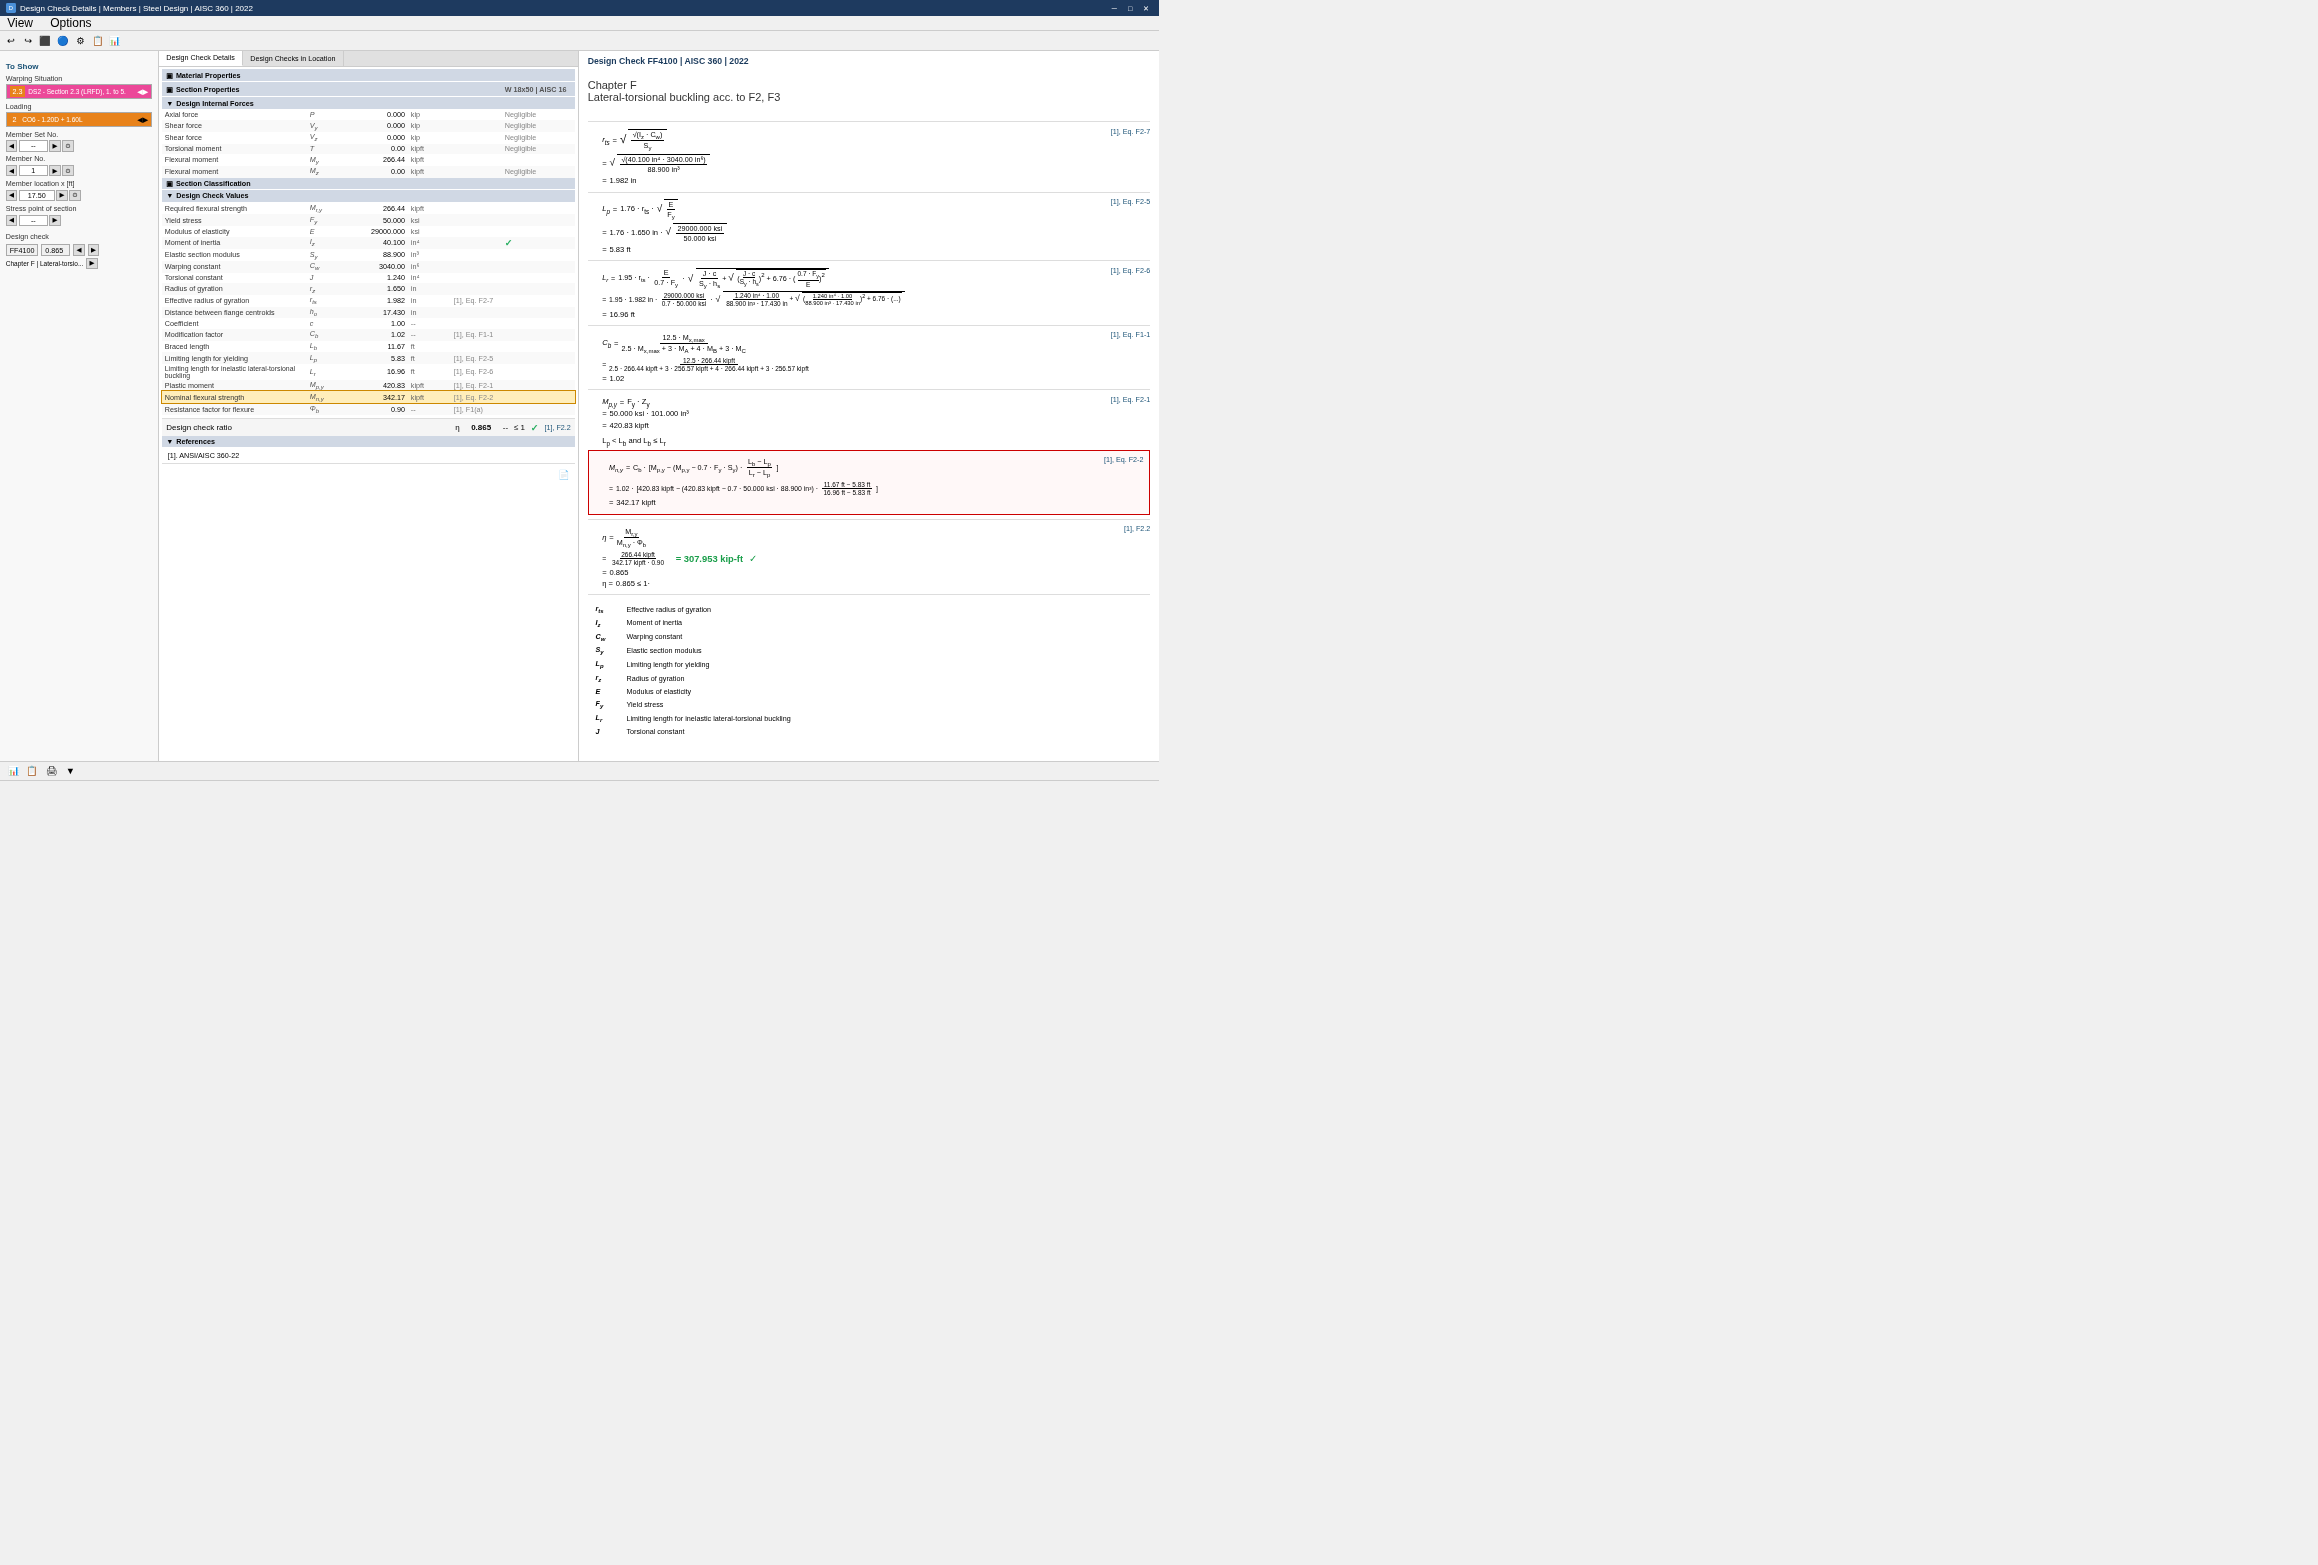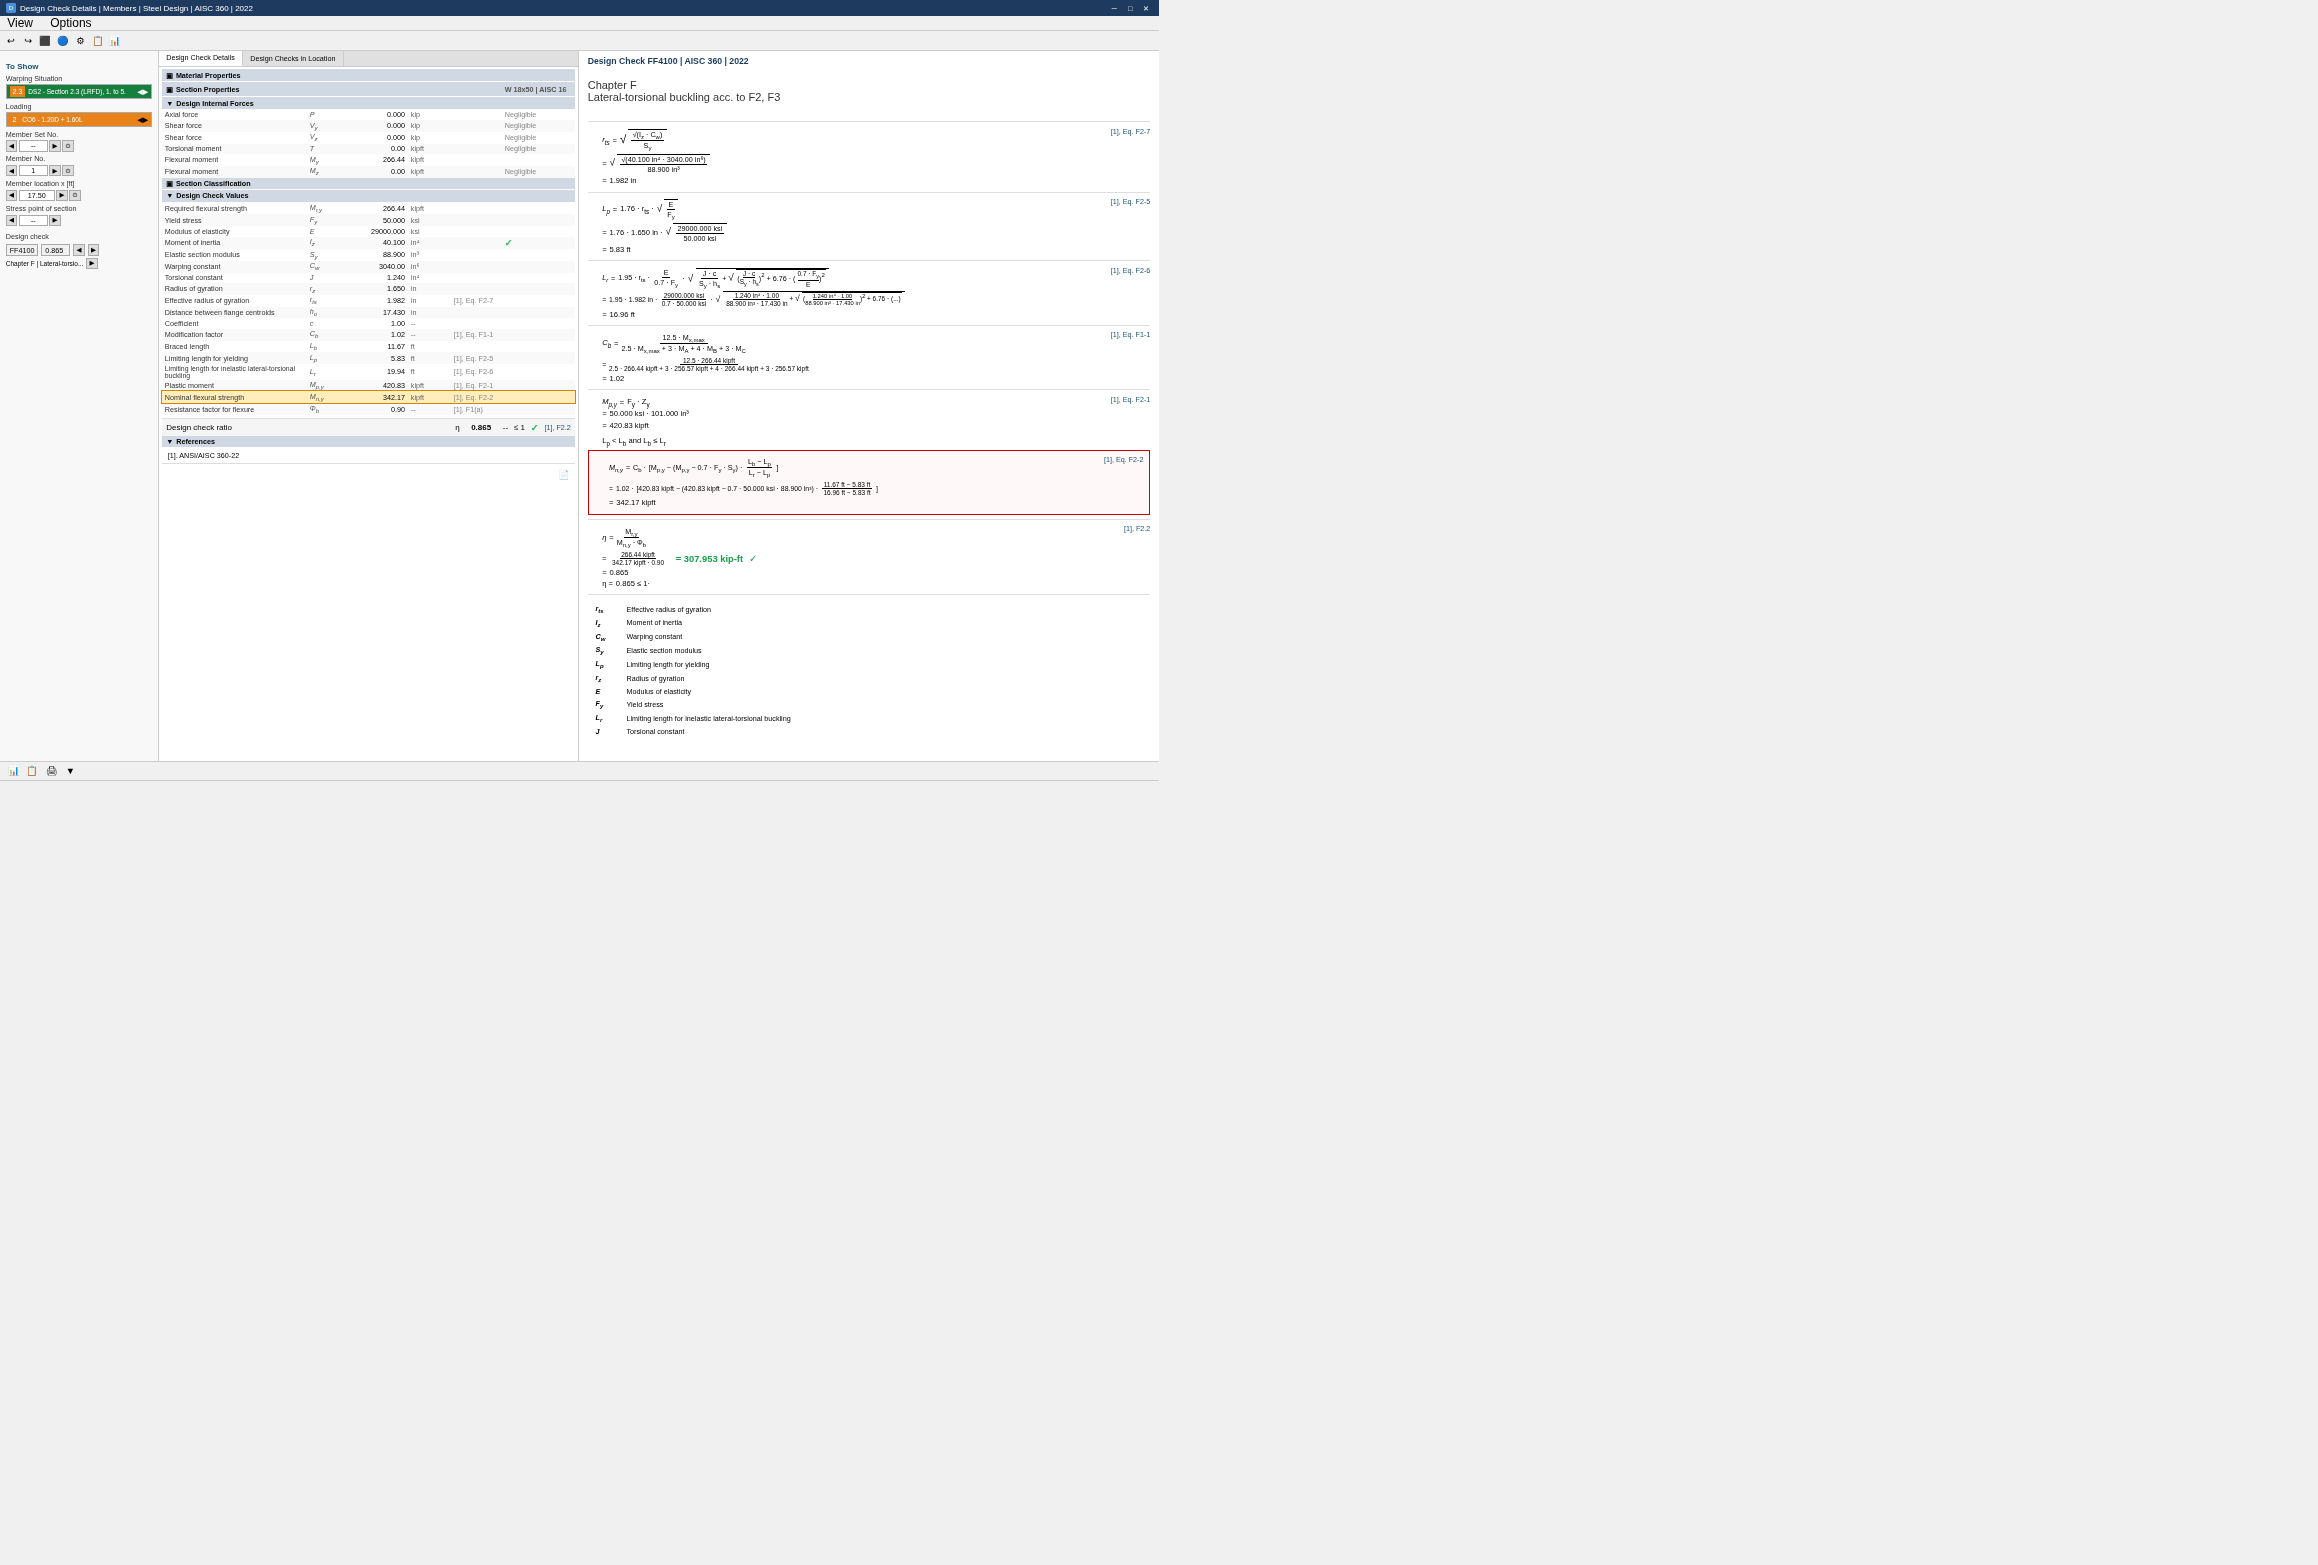--- a/index.html
+++ b/index.html
@@ -21,21 +21,21 @@
     .toolbar-btn { width: 16px; height: 16px; background: transparent; border: 0.7px solid transparent; cursor: pointer; display: flex; align-items: center; justify-content: center; font-size: 9.4px; }
     
     
     .main { display: flex; height: calc(783px - 51px - 22px); }
     
     
     .left-panel { width: 159px; background: #f8f8f8; border-right: 0.7px solid #ccc; padding: 5.8px; overflow-y: auto; flex-shrink: 0; }
     .panel-section-title { font-weight: bold; color: #1a5276; font-size: 8px; margin-bottom: 2.9px; margin-top: 5.8px; }
     .panel-label { font-size: 7.2px; color: #333; margin-bottom: 1.4px; }
     .panel-dropdown { width: 100%; height: 14.5px; font-size: 7.2px; background: white; border: 0.7px solid #aaa; display: flex; align-items: center; justify-content: space-between; padding: 0 2.9px; cursor: pointer; margin-bottom: 2.9px; }
-    .panel-dropdown-orange { background: #15803d; color: white; }
+    .panel-dropdown-orange { background: #ec4899; color: white; }
     .panel-nav { display: flex; align-items: center; gap: 1.4px; margin-bottom: 2.9px; }
     .nav-btn { width: 11.6px; height: 11.6px; background: #ddd; border: 0.7px solid #aaa; cursor: pointer; font-size: 6.5px; display: flex; align-items: center; justify-content: center; }
     .nav-input { width: 29px; height: 11.6px; border: 0.7px solid #aaa; text-align: center; font-size: 7.2px; }
     .orange-badge { background: #e8821a; color: white; padding: 0.7px 2.9px; font-size: 7.2px; margin-right: 2.9px; }
     .design-check-row { display: flex; align-items: center; gap: 2.9px; margin-top: 2.9px; }
     .design-check-val { background: #f0f0f0; border: 0.7px solid #aaa; padding: 0.7px 2.9px; font-size: 7.2px; min-width: 29px; }
     
     
     .center-panel { width: 420px; background: white; border-right: 0.7px solid #ccc; overflow-y: auto; flex-shrink: 0; }
     .tab-bar { display: flex; background: #e0e0e0; border-bottom: 0.7px solid #ccc; height: 16px; }
@@ -393,21 +393,21 @@
             <td class="prop-name col-name">Limiting length for yielding</td>
             <td class="prop-symbol col-sym">L<sub>p</sub></td>
             <td class="prop-value col-val">5.83</td>
             <td class="prop-unit col-unit">ft</td>
             <td class="prop-note col-note">[1], Eq. F2-5</td>
             <td class="prop-ref"></td>
           </tr>
           <tr>
             <td class="prop-name col-name" style="font-size:6.9px;">Limiting length for inelastic lateral-torsional buckling</td>
             <td class="prop-symbol col-sym">L<sub>r</sub></td>
-            <td class="prop-value col-val">19.94</td>
+            <td class="prop-value col-val">16.96</td>
             <td class="prop-unit col-unit">ft</td>
             <td class="prop-note col-note">[1], Eq. F2-6</td>
             <td class="prop-ref"></td>
           </tr>
           <tr>
             <td class="prop-name col-name">Plastic moment</td>
             <td class="prop-symbol col-sym">M<sub>p,y</sub></td>
             <td class="prop-value col-val">420.83</td>
             <td class="prop-unit col-unit">kipft</td>
             <td class="prop-note col-note">[1], Eq. F2-1</td>

